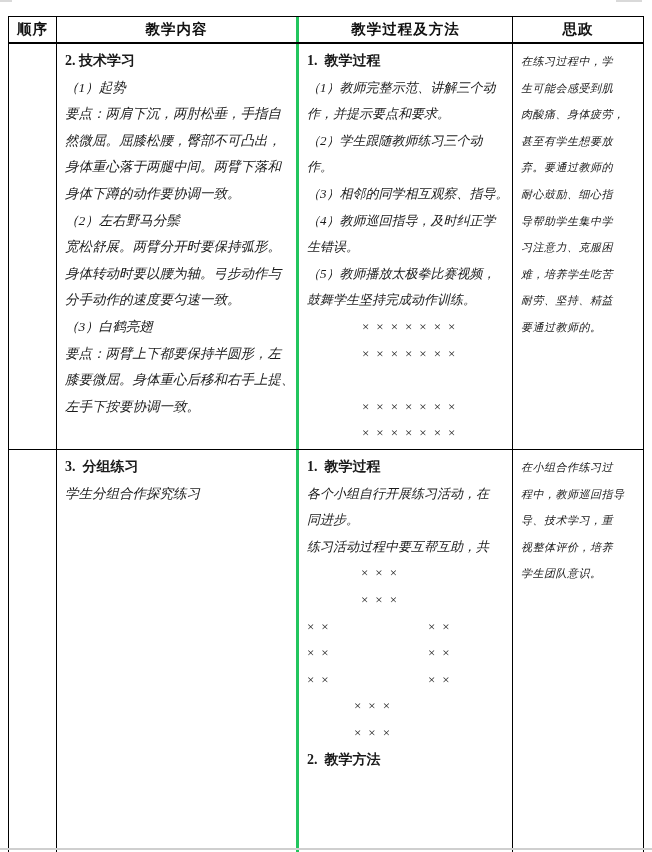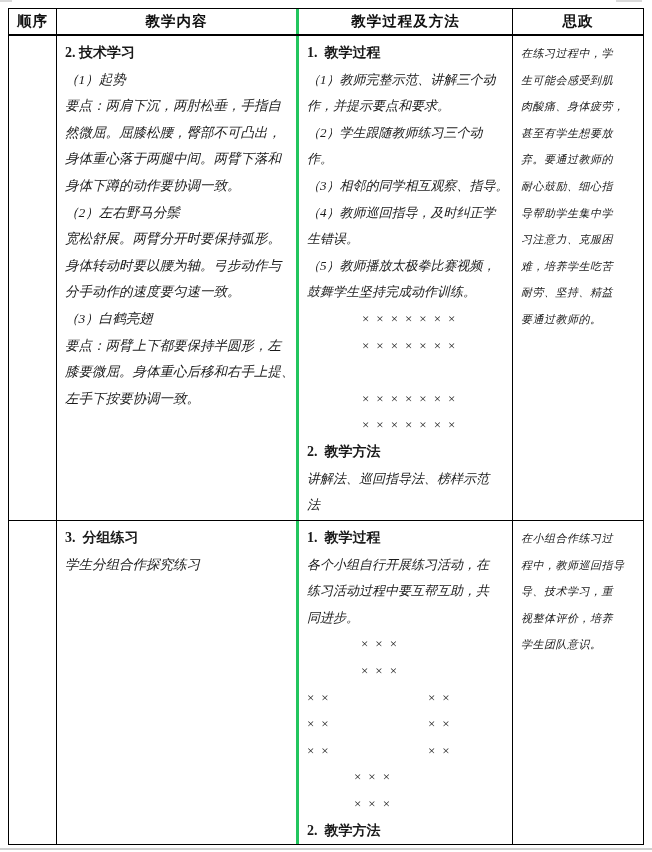--- a/index.html
+++ b/index.html
@@ -9,31 +9,31 @@
     overflow: hidden;
     font-family: "Liberation Serif", "DejaVu Serif", serif;
   }
   .page {
     position: relative;
     width: 652px; height: 852px;
     background: #ffffff;
   }
   .doc-table {
     position: absolute;
-    left: 8px; top: 8px;
+    left: 8px; top: 16px;
     width: 636px; height: 837px;
     border: 1px solid #000;
     box-sizing: border-box;
     display: flex;
     flex-direction: column;
     background: #fff;
   }
   .trow { display: flex; flex-direction: row; box-sizing: border-box; }
   .row1 {
-    height: 485px;
+    height: 406px;
     border-bottom: 1px solid #000;
     flex: 0 0 auto;
   }
   .row2 { flex: 1 1 auto; }
   .td, .th {
     box-sizing: border-box;
     overflow: hidden;
   }
   .col-order   { width: 48px;  border-right: 1px solid #000; }
   .col-content { width: 242px; border-right: 3px solid #22c55e; }
@@ -155,22 +155,22 @@
 
     <div class="trow row2">
       <div class="td col-order"></div>
       <div class="td col-content cell-lines">
           <div class="line bold">3.  分组练习</div>
           <div class="line">学生分组合作探究练习</div>
         </div>
       <div class="td col-process cell-lines">
           <div class="line bold">1.  教学过程</div>
           <div class="line">各个小组自行开展练习活动，在</div>
+          <div class="line">同进步。</div>
           <div class="line">练习活动过程中要互帮互助，共</div>
-          <div class="line">同进步。</div>
           <div class="line marks" style="padding-left: 54px;">×××</div>
           <div class="line marks" style="padding-left: 54px;">×××</div>
           <div class="line marks"><span class="split-left">××</span><span>××</span></div>
           <div class="line marks"><span class="split-left">××</span><span>××</span></div>
           <div class="line marks"><span class="split-left">××</span><span>××</span></div>
           <div class="line marks" style="padding-left: 47px;">×××</div>
           <div class="line marks" style="padding-left: 47px;">×××</div>
           <div class="line bold">2.  教学方法</div>
         </div>
       <div class="td col-ideology cell-lines">

